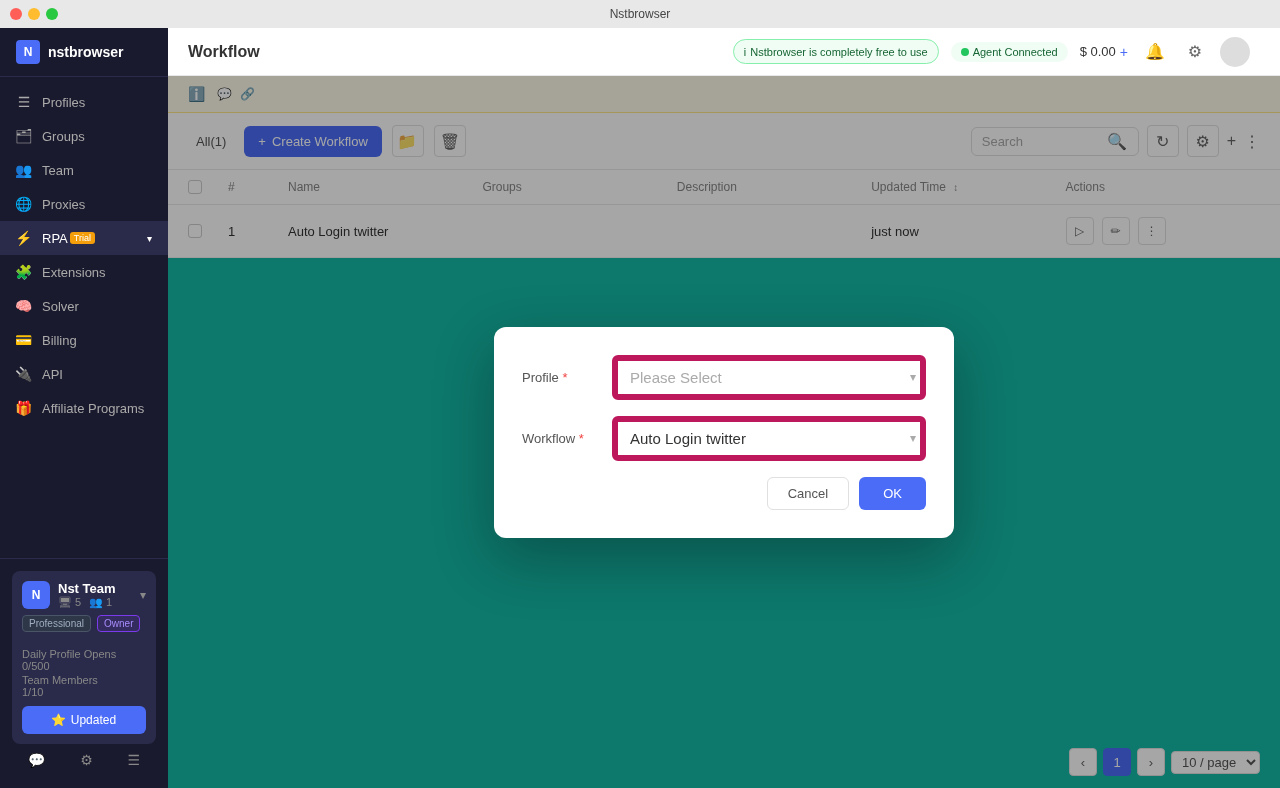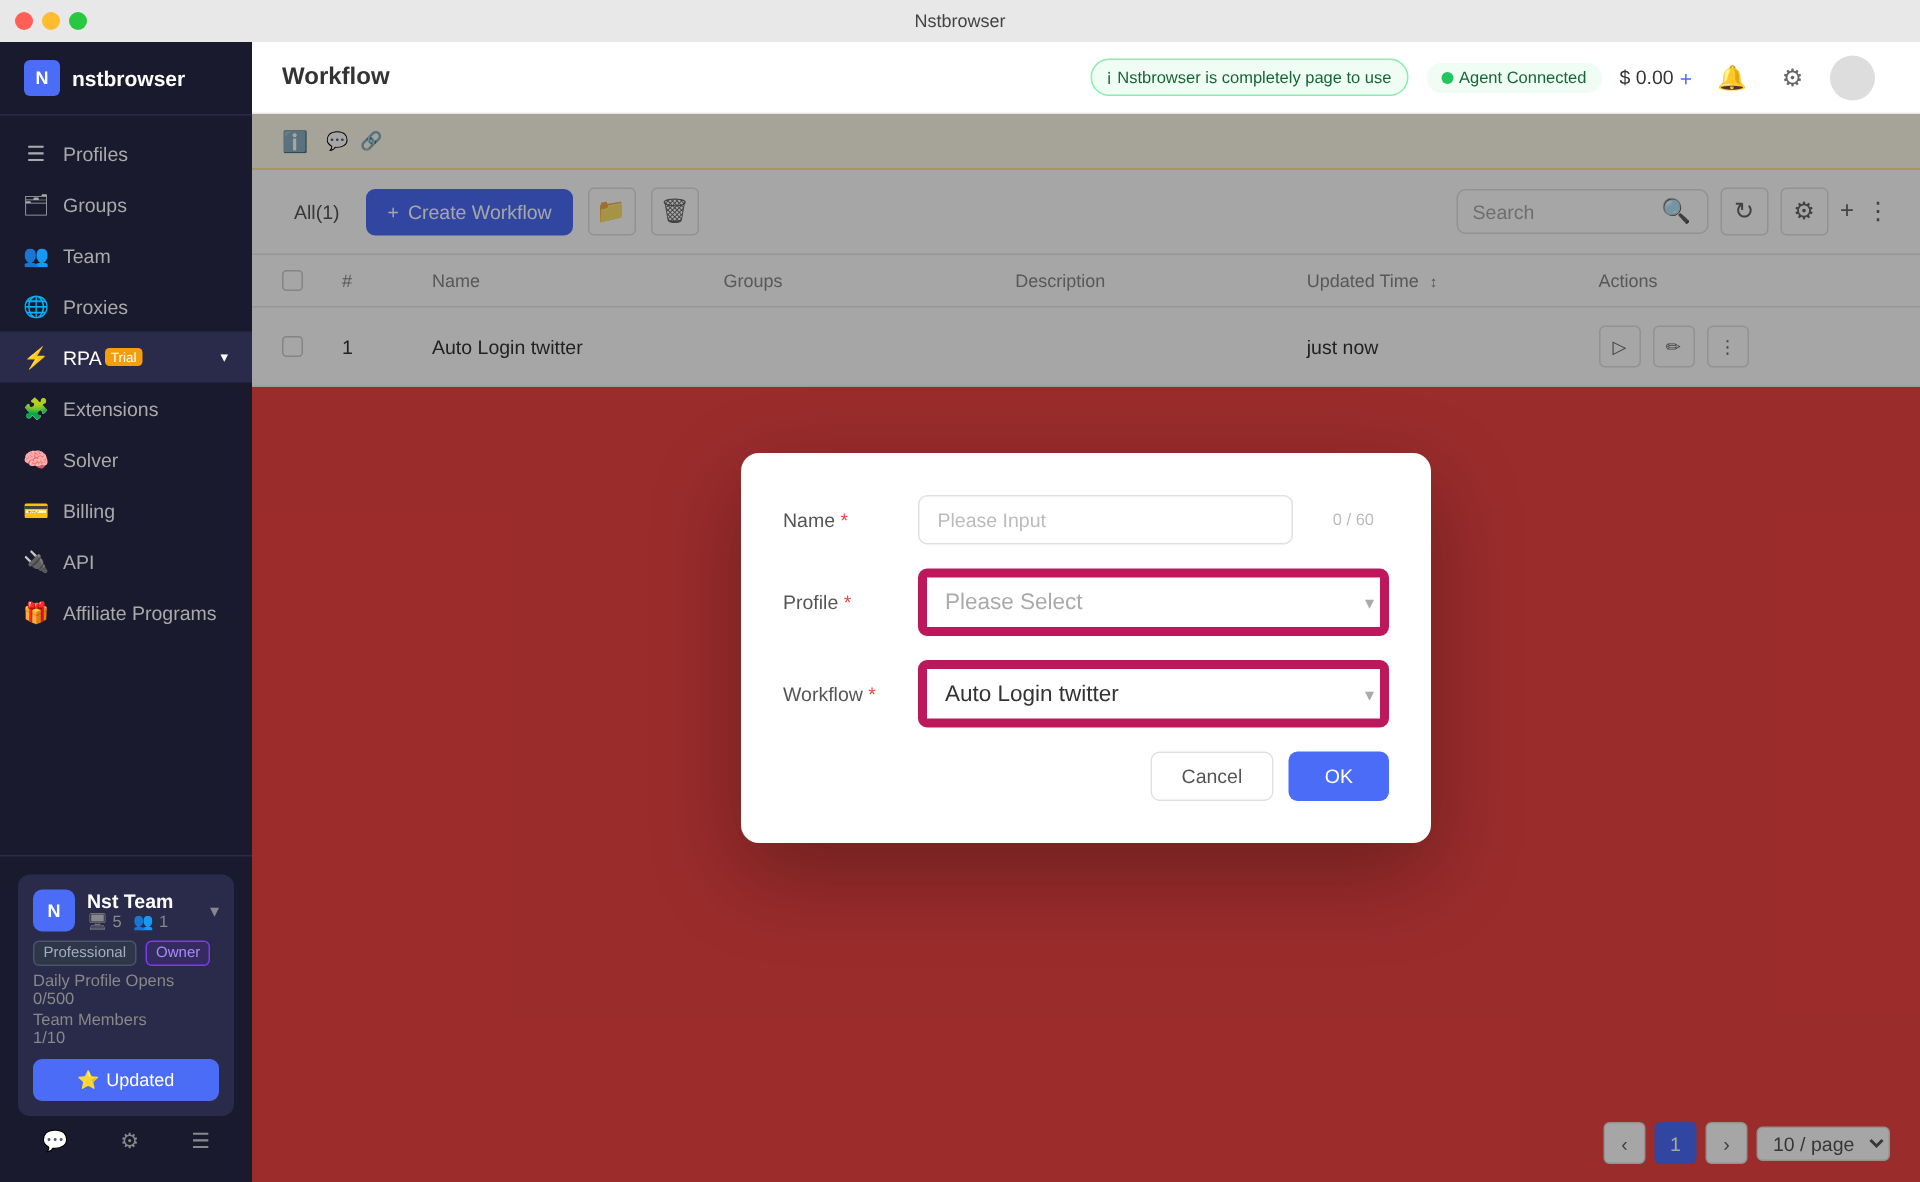--- a/index.html
+++ b/index.html
@@ -31,31 +31,31 @@
     .sidebar-rpa { display: flex; align-items: center; }
     .sidebar-rpa-arrow { margin-left: auto; font-size: 10px; }
 
     .sidebar-bottom { padding: 12px; border-top: 1px solid #2a2a4a; }
     .team-card { background: #2a2a4a; border-radius: 8px; padding: 10px; color: #ccc; font-size: 12px; }
     .team-card-header { display: flex; align-items: center; gap: 8px; margin-bottom: 6px; }
     .team-avatar { width: 28px; height: 28px; background: #4a6cf7; border-radius: 6px; display: flex; align-items: center; justify-content: center; color: white; font-size: 12px; font-weight: bold; flex-shrink: 0; }
     .team-name { color: white; font-size: 13px; font-weight: 600; }
     .team-meta { display: flex; gap: 8px; font-size: 11px; color: #888; }
     .team-expand { margin-left: auto; color: #888; cursor: pointer; }
-    .team-badges { display: flex; gap: 6px; margin-bottom: 4px; }
+    .team-badges { display: flex; gap: 6px; margin-bottom: 16px; }
     .badge-pro { background: #2d3748; border: 1px solid #4a5568; color: #a0aec0; font-size: 10px; padding: 2px 6px; border-radius: 4px; }
     .badge-owner { background: #7c3aed20; border: 1px solid #7c3aed; color: #a78bfa; font-size: 10px; padding: 2px 6px; border-radius: 4px; }
     .team-stats { font-size: 11px; color: #888; }
     .team-stat { display: flex; justify-content: space-between; margin-bottom: 2px; flex-direction: column; }
     .upgrade-btn { width: 100%; margin-top: 8px; background: #4a6cf7; color: white; border: none; border-radius: 6px; padding: 7px; font-size: 12px; cursor: pointer; display: flex; align-items: center; justify-content: center; gap: 4px; }
     .sidebar-bottom-icons { display: flex; justify-content: space-between; align-items: center; padding: 8px 16px; }
     .bottom-icon { color: #888; font-size: 14px; cursor: pointer; }
 
     
-    .main { flex: 1; display: flex; flex-direction: column; background: #ef4444; }
+    .main { flex: 1; display: flex; flex-direction: column; background: #14b8a6; }
 
     
     .header { height: 48px; background: white; display: flex; align-items: center; padding: 0 20px; border-bottom: 1px solid #e8e8e8; gap: 12px; }
     .header-title { font-size: 16px; font-weight: 600; color: #333; flex: 1; }
     .header-free-badge { background: #f0fdf4; border: 1px solid #86efac; color: #166534; font-size: 11px; padding: 4px 10px; border-radius: 20px; display: flex; align-items: center; gap: 4px; }
     .header-agent-badge { background: #f0fdf4; color: #166534; font-size: 11px; padding: 4px 10px; border-radius: 20px; display: flex; align-items: center; gap: 4px; }
     .header-agent-dot { width: 8px; height: 8px; background: #22c55e; border-radius: 50%; }
     .header-balance { color: #333; font-size: 13px; display: flex; align-items: center; gap: 4px; }
     .header-balance-plus { color: #4a6cf7; font-size: 14px; }
     .header-icons { display: flex; gap: 10px; align-items: center; }
@@ -229,21 +229,21 @@
       </div>
     </div>
   </div>
 
   <div class="main">
 
     <div class="header">
       <span class="header-title">Workflow</span>
       <div class="header-free-badge">
         <span>ℹ</span>
-        <span>Nstbrowser is completely page to use</span>
+        <span>Nstbrowser is completely free to use</span>
       </div>
       <div class="header-agent-badge">
         <div class="header-agent-dot"></div>
         <span>Agent Connected</span>
       </div>
       <div class="header-balance">
         <span>$ 0.00</span>
         <span class="header-balance-plus">+</span>
       </div>
       <div class="header-icons">
@@ -318,30 +318,20 @@
         <select class="page-select">
           <option>10 / page</option>
           <option>20 / page</option>
           <option>50 / page</option>
         </select>
       </div>
 
       <div class="modal-overlay">
         <div class="modal">
 
-          <div class="form-row">
-            <span class="form-label">
-              <span>Name</span>
-              <span class="required"> *</span>
-            </span>
-            <div class="input-wrap">
-              <input class="form-input" type="text" style="padding-right: 60px;" placeholder="Please Input">
-              <span class="char-count">0 / 60</span>
-            </div>
-          </div>
 
           <div class="form-row">
             <span class="form-label">
               <span>Profile</span>
               <span class="required"> *</span>
             </span>
             <div class="select-wrap">
               <select class="form-select">
                 <option value="" disabled="" selected="">Please Select</option>
               </select>

